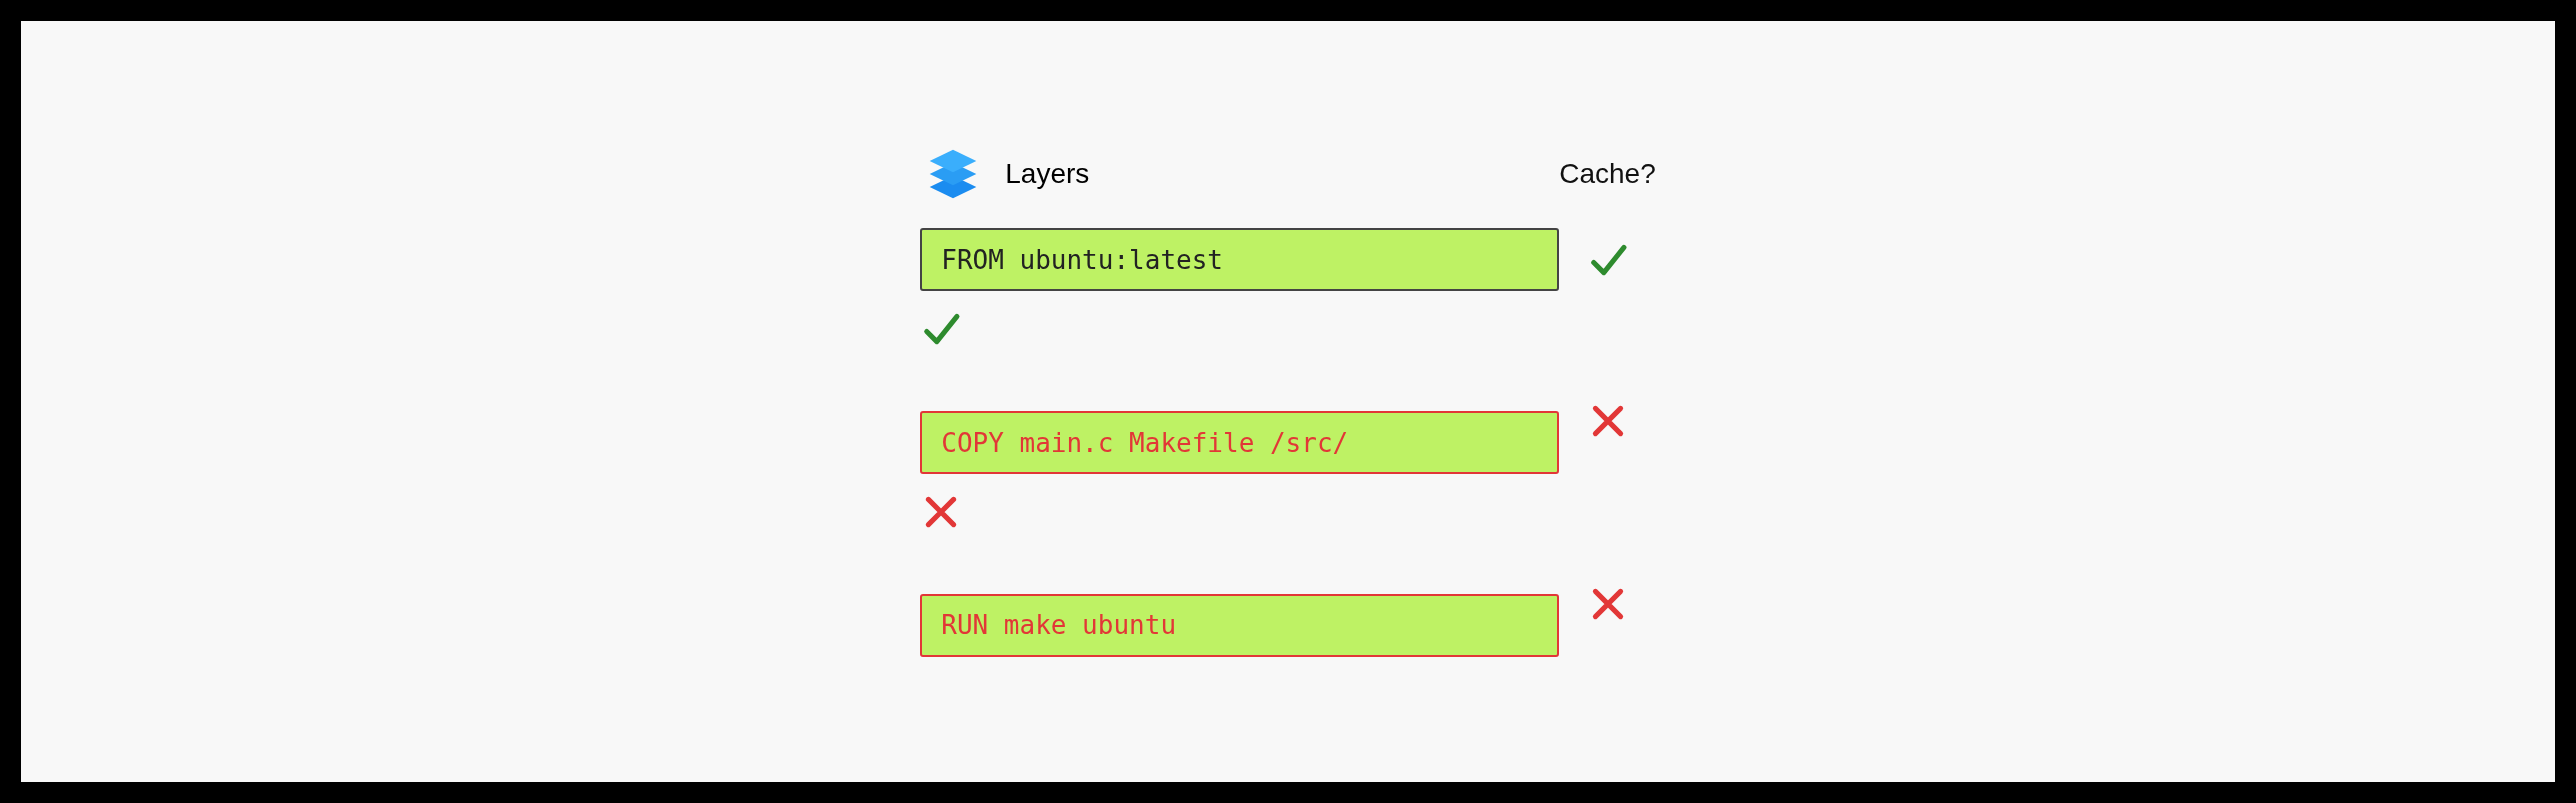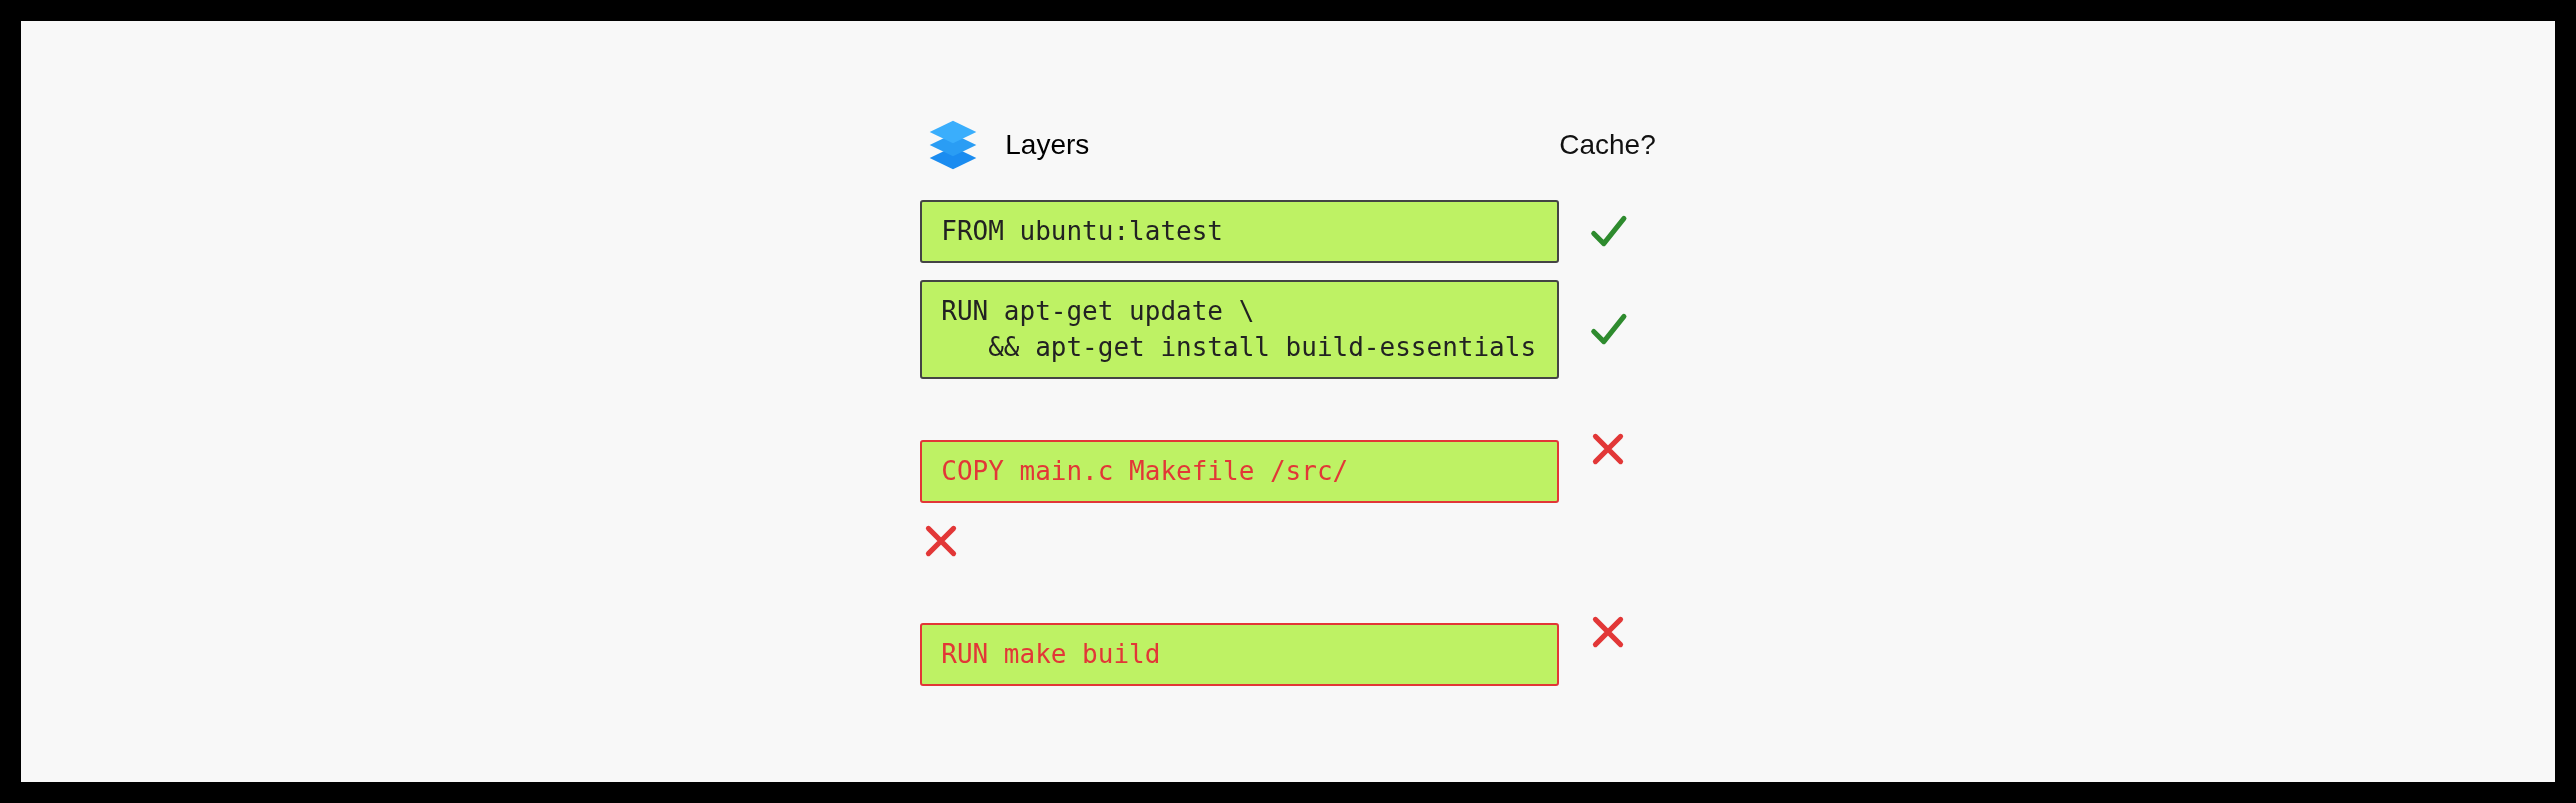--- a/index.html
+++ b/index.html
@@ -113,22 +113,20 @@
       <div class="row">
         <div class="layer-box">FROM ubuntu:latest</div>
         <div class="status-icon">
           <svg viewBox="0 0 50 50">
               <path d="M8 28 L20 40 L44 10" stroke="#2e8b2e" stroke-width="6" fill="none" stroke-linecap="round" stroke-linejoin="round"></path>
             </svg>
         </div>
       </div>
 
       <div class="row">
-        <div class="layer-box">RUN apt-get update \
-   &amp;&amp; apt-get install build-essentials</div>
         <div class="status-icon">
           <svg viewBox="0 0 50 50">
               <path d="M8 28 L20 40 L44 10" stroke="#2e8b2e" stroke-width="6" fill="none" stroke-linecap="round" stroke-linejoin="round"></path>
             </svg>
         </div>
       </div>
 
       <div class="row">
         <div class="layer-box red">COPY main.c Makefile /src/</div>
         <div class="status-icon">
@@ -140,21 +138,21 @@
 
       <div class="row">
         <div class="status-icon">
           <svg viewBox="0 0 50 50">
               <path d="M10 10 L40 40 M40 10 L10 40" stroke="#e23737" stroke-width="6" fill="none" stroke-linecap="round"></path>
             </svg>
         </div>
       </div>
 
       <div class="row">
-        <div class="layer-box red">RUN make build</div>
+        <div class="layer-box red">RUN make ubuntu</div>
         <div class="status-icon">
           <svg viewBox="0 0 50 50">
               <path d="M10 10 L40 40 M40 10 L10 40" stroke="#e23737" stroke-width="6" fill="none" stroke-linecap="round"></path>
             </svg>
         </div>
       </div>
 
     </div>
   </div>
 </div>

